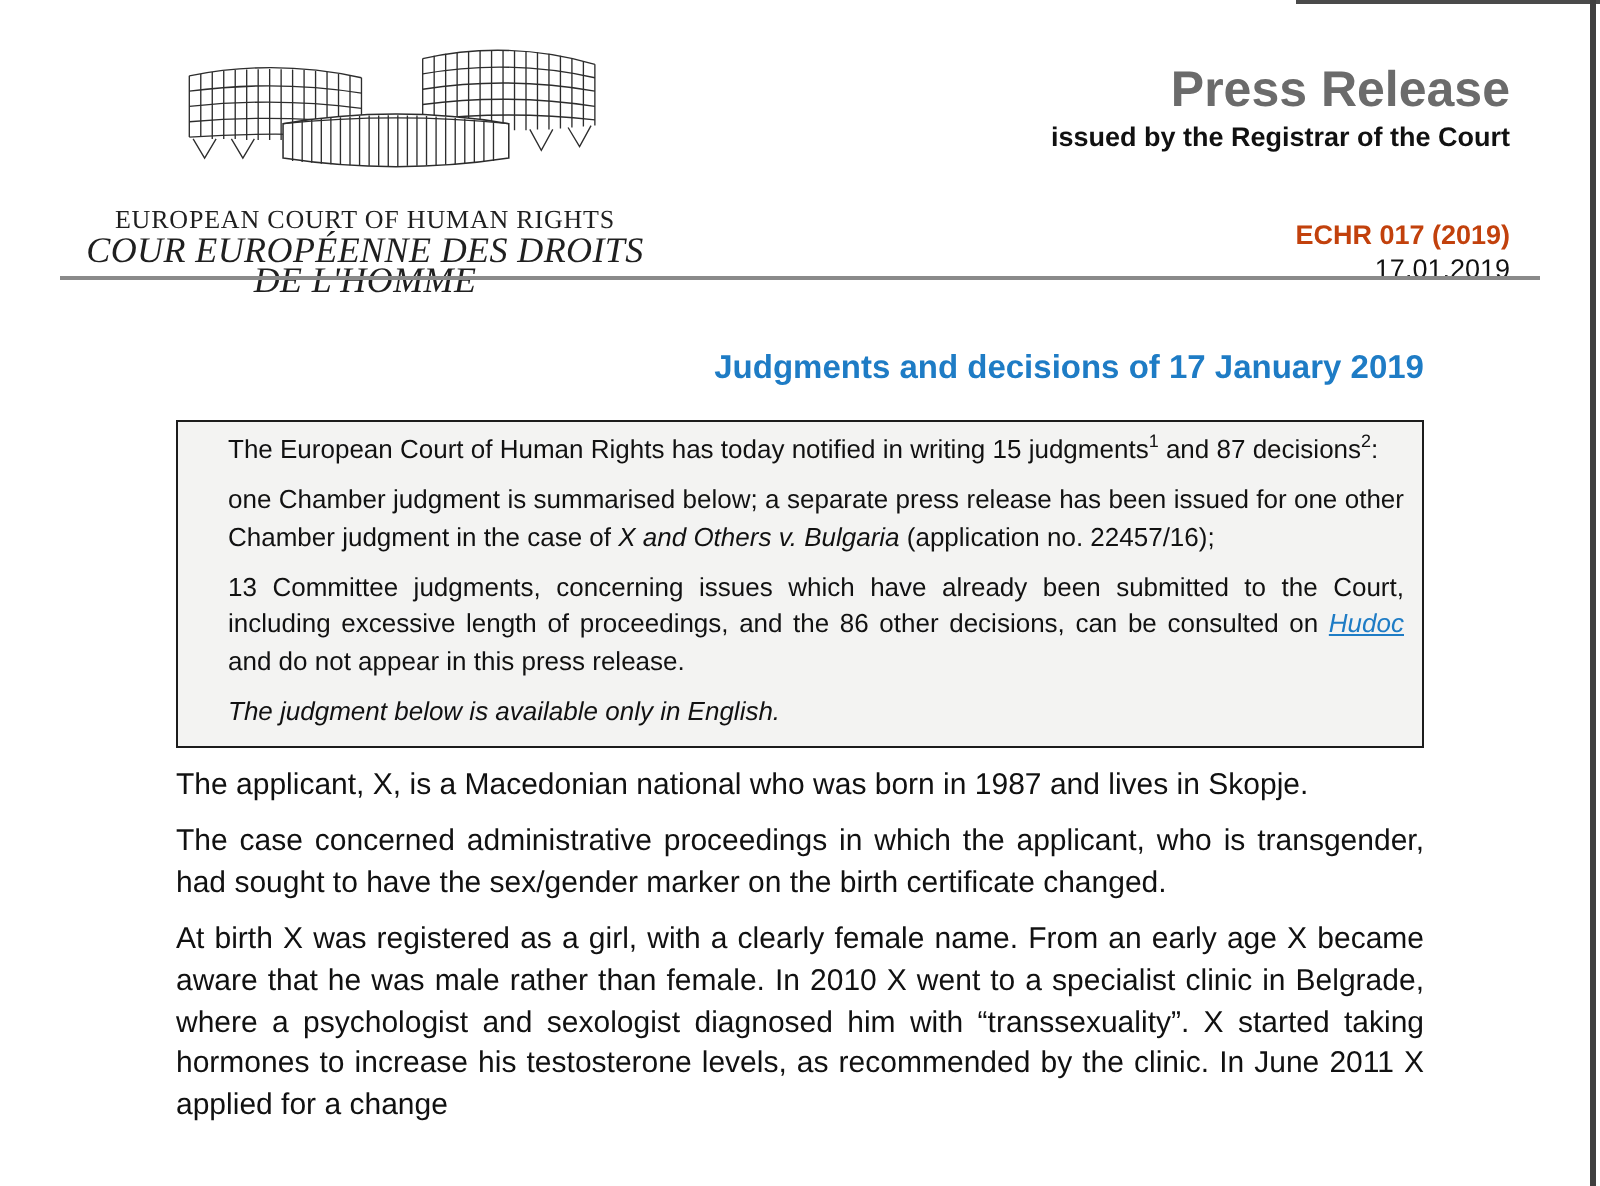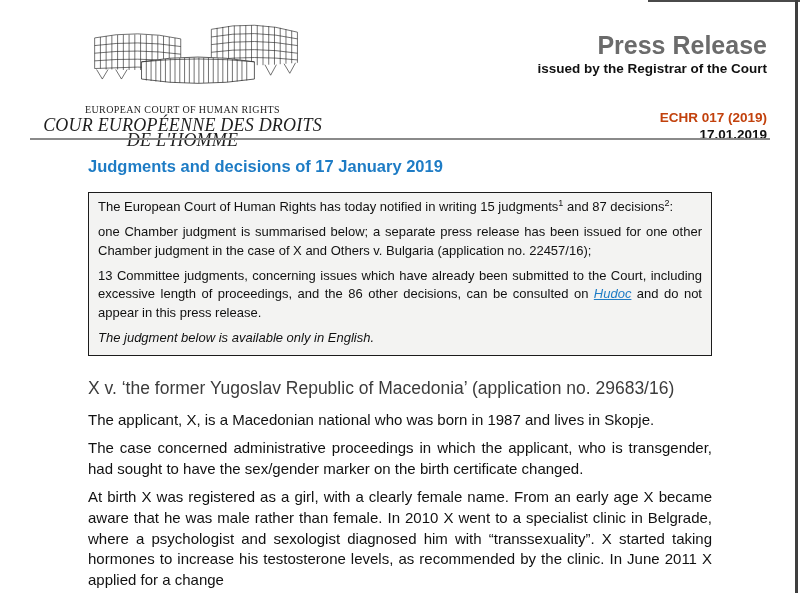--- a/index.html
+++ b/index.html
@@ -10,40 +10,40 @@
 
   
   .top-right-artifact { position: absolute; top: 0; left: 648; left: 648px; width: 152px; height: 2px; background: #4a4a4a; }
   .right-window-border { position: absolute; top: 0; right: 2px; width: 3px; height: 593px; background: #3f3f3f; }
 
   
   header { position: relative; height: 138px; }
   .logo-block { position: absolute; left: 40px; top: 14px; width: 285px; }
   .logo-svg { display: block; margin-left: 45px; }
   .logo-captions { width: 285px; text-align: center; font-family: "Liberation Serif", serif; color: #1f1f1f; }
-  .logo-caption-1 { font-size: 10px; letter-spacing: 0.4px; line-height: 16px; }
+  .logo-caption-1 { font-size: 13px; letter-spacing: 0.4px; line-height: 16px; }
   .logo-caption-2 { font-size: 18px; letter-spacing: 0.2px; line-height: 15px; font-style: italic; }
 
-  .header-right { position: absolute; right: 33px; top: 32px; text-align: right; }
+  .header-right { position: absolute; right: 45px; top: 32px; text-align: right; }
   .press-release-title { font-size: 25px; font-weight: bold; color: #6b6b6b; line-height: 26px; }
   .issued-by { font-size: 13.5px; font-weight: bold; color: #111; line-height: 17px; margin-top: 2px; }
   .echr-ref { font-size: 13.5px; font-weight: bold; color: #c2410c; line-height: 17px; margin-top: 32px; }
-  .echr-date { font-size: 13.5px; font-weight: bold; color: #111; line-height: 17px; }
+  .echr-date { font-size: 13.5px; font-weight: normal; color: #111; line-height: 17px; }
 
   .header-divider { position: absolute; left: 30px; top: 138px; width: 740px; height: 2px; background: #8a8a8a; }
 
   
   main { position: absolute; left: 88px; top: 140px; width: 624px; }
-  .doc-title { margin-top: 15px; text-align: left; font-size: 16.5px; font-weight: bold; color: #1e7cc5; line-height: 22px; }
+  .doc-title { margin-top: 33px; text-align: right; font-size: 16.5px; font-weight: bold; color: #1e7cc5; line-height: 22px; }
 
-  .summary-box { margin-top: 15px; background: #f3f3f2; border: 1px solid #1c1c1c; padding: 5px 9px 7px 9px; }
+  .summary-box { margin-top: 15px; background: #f3f3f2; border: 1px solid #1c1c1c; padding: 5px 9px 7px 25px; }
   .summary-box p { font-size: 13px; line-height: 18.6px; text-align: justify; margin-top: 6.5px; color: #111; }
   .summary-box p:first-child { margin-top: 0; }
   .summary-box sup { font-size: 9px; line-height: 0; }
-  .italic { }
+  .italic { font-style: italic; }
   .hudoc-link { color: #1e7cc5; font-style: italic; text-decoration: underline; }
   .box-note { font-style: italic; }
 
   .case-heading { margin-top: 20px; font-size: 17.5px; font-weight: normal; color: #3c3c3c; line-height: 25px; }
   .body-para { font-size: 15px; line-height: 20.6px; text-align: justify; margin-top: 8px; color: #111; }
   .body-para.first { margin-top: 9px; }
 </style>
 </head>
 <body>
 
@@ -97,20 +97,19 @@
       <p><span>The European Court of Human Rights has today notified in writing 15 judgments</span><sup>1</sup><span> and 87 decisions</span><sup>2</sup><span>:</span></p>
 
       <p><span>one Chamber judgment is summarised below; a separate press release has been issued for one other Chamber judgment in the case of </span><span class="italic">X and Others v. Bulgaria</span><span> (application no. 22457/16);</span></p>
 
 
       <p><span>13 Committee judgments, concerning issues which have already been submitted to the Court, including excessive length of proceedings, and the 86 other decisions, can be consulted on </span><a href="#" class="hudoc-link">Hudoc</a><span> and do not appear in this press release.</span></p>
 
       <p class="box-note">The judgment below is available only in English.</p>
     </div>
 
-    <h2 class="case-heading">X v. ‘the former Yugoslav Republic of Macedonia’ (application no. 29683/16)</h2>
 
     <p class="body-para first">The applicant, X, is a Macedonian national who was born in 1987 and lives in Skopje.</p>
     <p class="body-para">The case concerned administrative proceedings in which the applicant, who is transgender, had sought to have the sex/gender marker on the birth certificate changed.</p>
     <p class="body-para">At birth X was registered as a girl, with a clearly female name. From an early age X became aware that he was male rather than female. In 2010 X went to a specialist clinic in Belgrade, where a psychologist and sexologist diagnosed him with “transsexuality”. X started taking hormones to increase his testosterone levels, as recommended by the clinic. In June 2011 X applied for a change</p>
   </main>
 
 </div>
 
 </body></html>

